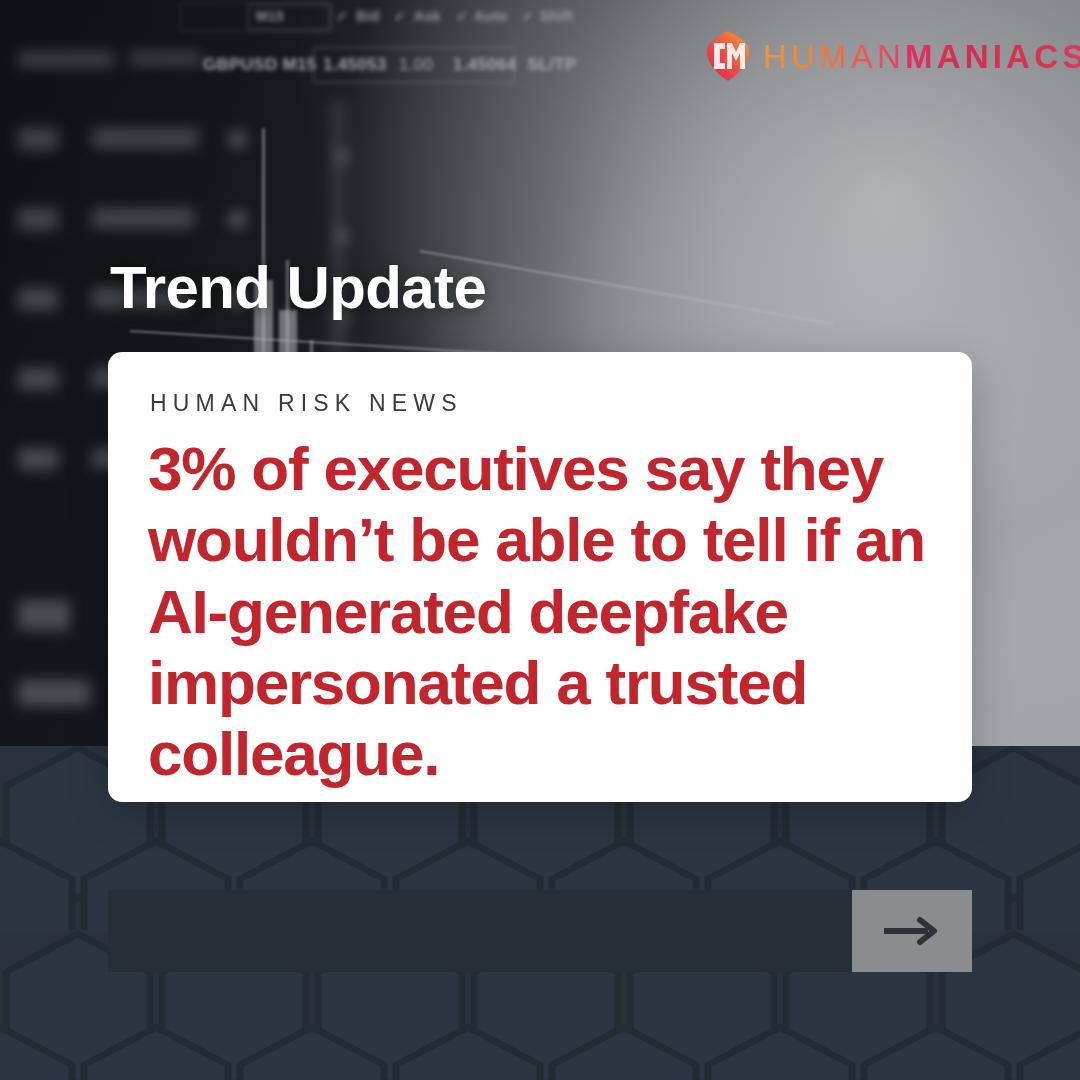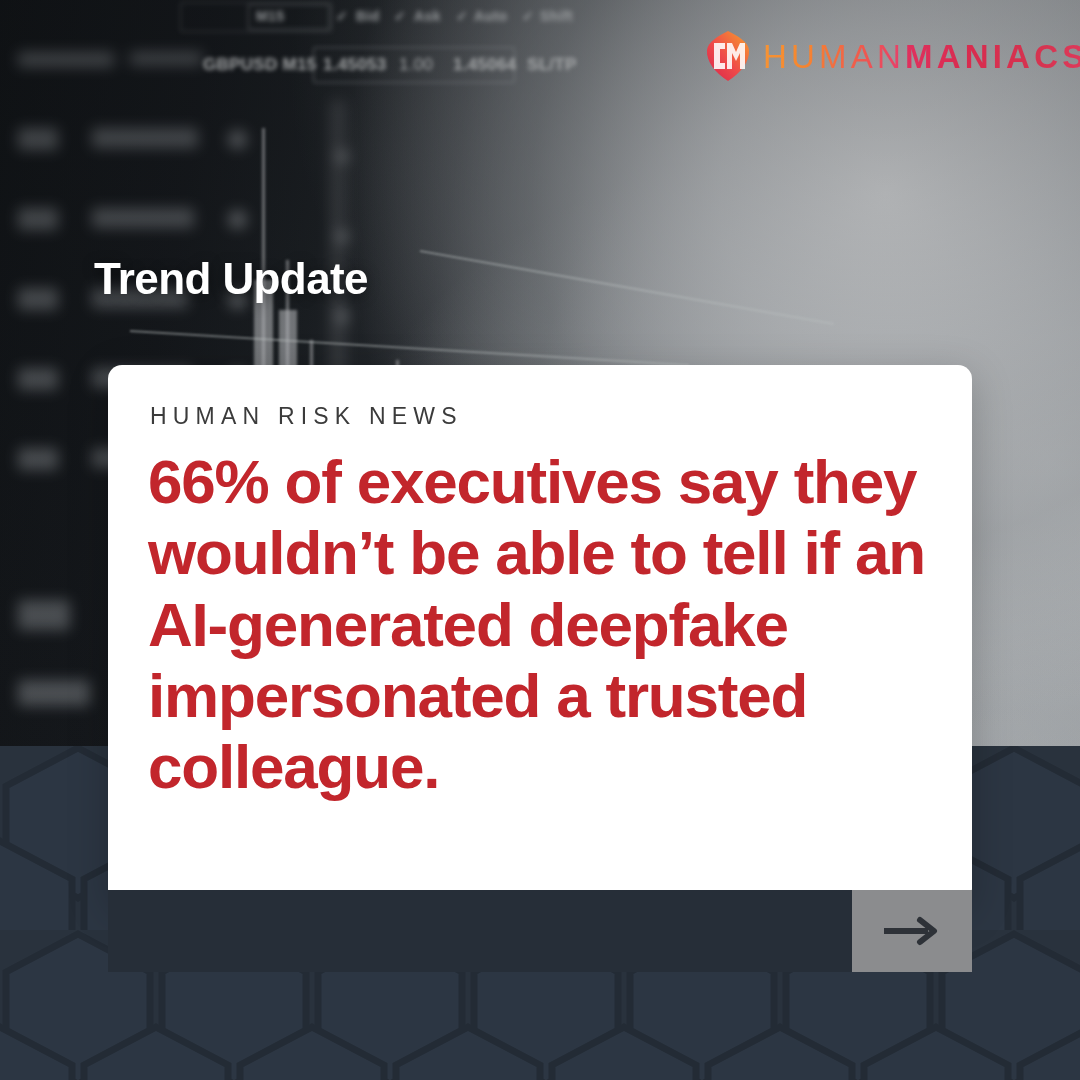--- a/index.html
+++ b/index.html
@@ -78,28 +78,28 @@
     -webkit-background-clip:text;background-clip:text;color:transparent;
   }
   .logo-maniacs{
     font-weight:700;
     background:linear-gradient(100deg,#e0315f 0%,#d82c4f 35%,#d5334f 70%,#e03a5c 100%);
     -webkit-background-clip:text;background-clip:text;color:transparent;
   }
 
   
   .kicker{
-    position:absolute;left:94px;top:256px;
-    color:#ffffff;font-size:44px;font-weight:700;letter-spacing:-0.6px;line-height:1.05;
+    position:absolute;left:110px;top:256px;
+    color:#ffffff;font-size:60px;font-weight:700;letter-spacing:-0.6px;line-height:1.05;
     text-shadow:0 2px 14px rgba(0,0,0,.45);
   }
 
   
   .card{
-    position:absolute;left:108px;top:365px;width:864px;height:538px;
+    position:absolute;left:108px;top:352px;width:864px;height:450px;
     background:#ffffff;border-radius:14px;
     box-shadow:0 10px 40px rgba(0,0,0,.22);
   }
   .card-inner{padding:38px 44px 0 40px;}
   .eyebrow{
     color:#3b3b3b;font-size:23px;letter-spacing:6.2px;font-weight:400;
     margin:0 0 16px 2px;
   }
   .headline{
     color:#c2262c;
@@ -234,21 +234,21 @@
     <div class="logo-word">
       <span class="logo-cyber">HUMAN</span><span class="logo-maniacs">MANIACS</span>
     </div>
   </div>
 
   <div class="kicker">Trend Update</div>
 
   <div class="card">
     <div class="card-inner">
       <div class="eyebrow">HUMAN RISK NEWS</div>
-      <h1 class="headline">66% of executives say they wouldn’t be able to tell if an AI-generated deepfake impersonated a trusted colleague.</h1>
+      <h1 class="headline">3% of executives say they wouldn’t be able to tell if an AI-generated deepfake impersonated a trusted colleague.</h1>
     </div>
   </div>
 
   <div class="bottom-bar">
     <div class="arrow-btn">
       <svg width="64" height="34" viewBox="0 0 64 34">
         <path d="M4 17 H48" stroke="#2e3238" stroke-width="6" stroke-linecap="butt"></path>
         <path d="M40 6 L54 17 L40 28" stroke="#2e3238" stroke-width="6" fill="none" stroke-linecap="round" stroke-linejoin="round"></path>
       </svg>
     </div>

